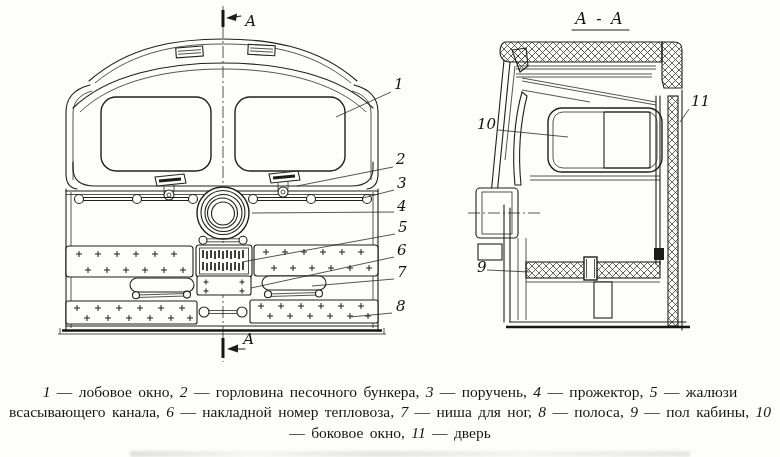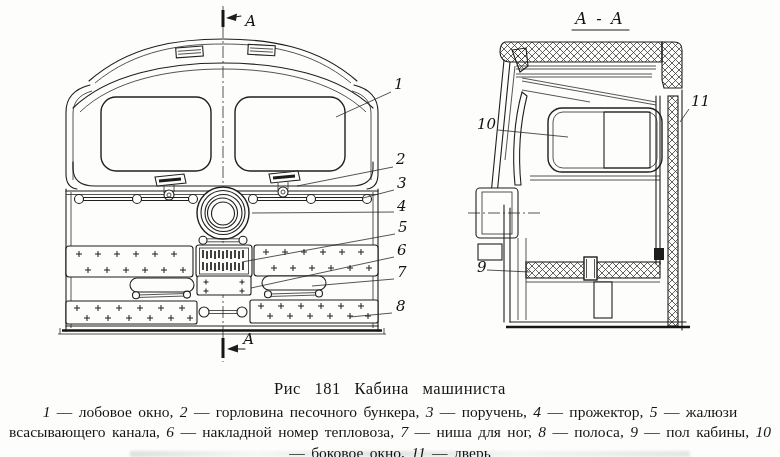--- a/index.html
+++ b/index.html
@@ -268,18 +268,17 @@
         <path class="lt" d="M487 270L530 272"></path>
         <path class="lt" d="M689 109L680 122"></path>
         <text class="num" x="477" y="129">10</text>
         <text class="num" x="477" y="272">9</text>
         <text class="num" x="691" y="106">11</text>
       </g>
     </g>
   </svg>
 
   <div class="caption">
-    <div class="caption-title">Рис 181 Кабина машиниста</div>
     <p class="legend"><span><i>1</i> — лобовое окно, </span><span><i>2</i> — горловина песочного бункера, </span><span><i>3</i> — поручень, </span><span><i>4</i> — прожектор, </span><span><i>5</i> — жалюзи всасывающего канала, </span><span><i>6</i> — накладной номер тепловоза, </span><span><i>7</i> — ниша для ног, </span><span><i>8</i> — полоса, </span><span><i>9</i> — пол кабины, </span><span><i>10</i> — боковое окно, </span><span><i>11</i> — дверь</span></p>
   </div>
 
   <div class="bleed"></div>
 </div>
 
 </body></html>

